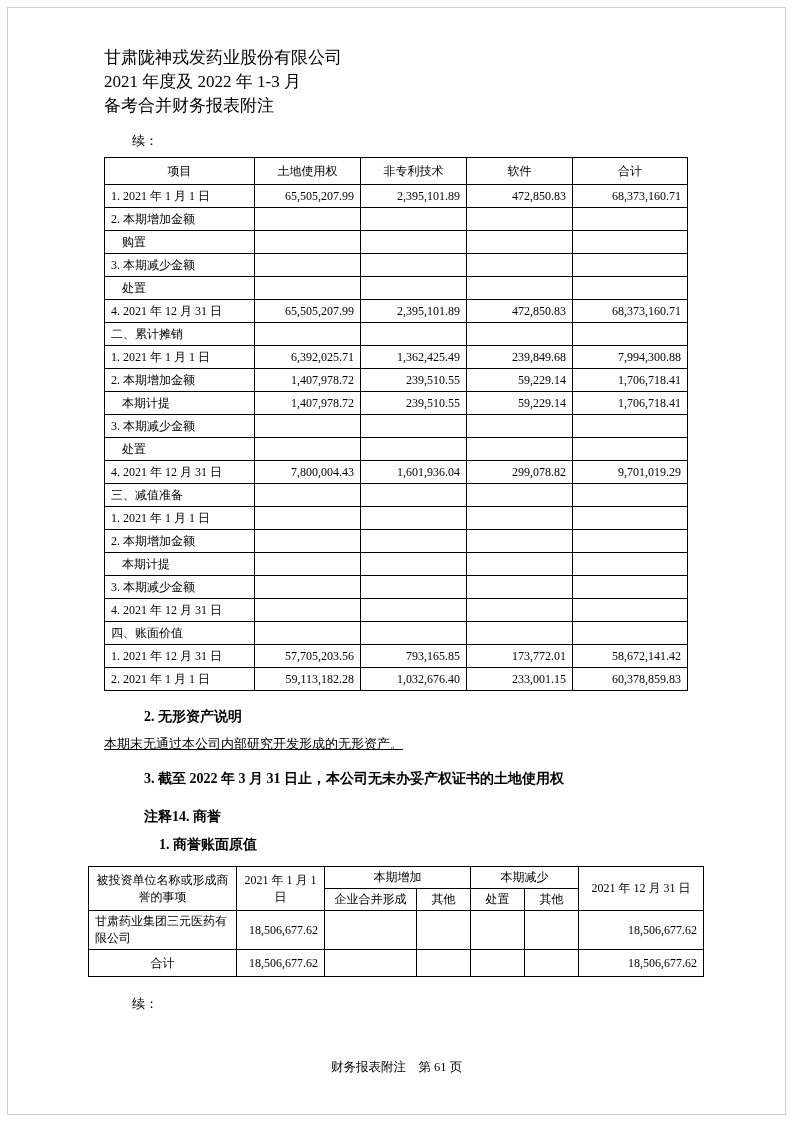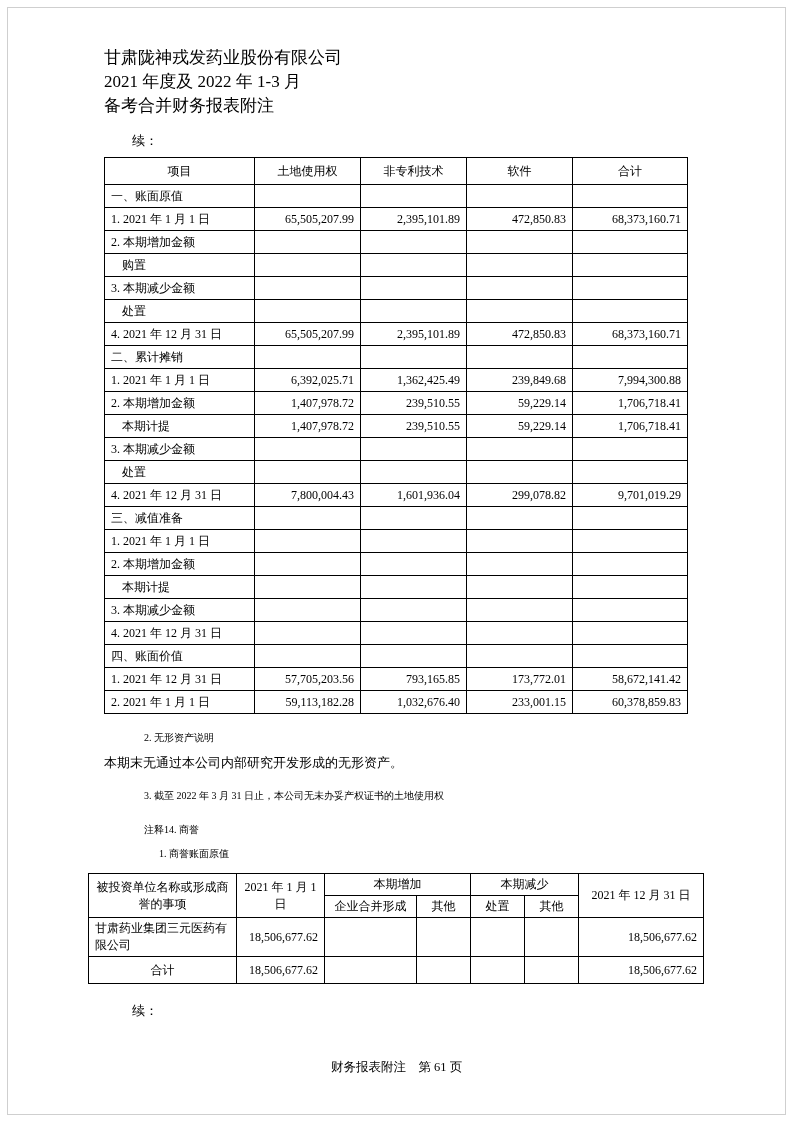--- a/index.html
+++ b/index.html
@@ -36,22 +36,22 @@
     vertical-align: middle;
     overflow: hidden;
   }
   .tbl thead th { text-align: center; height: 27px; }
   .tbl tbody td { height: 23px; }
   .tbl td.label { text-align: left; }
   .tbl td.indent { padding-left: 17px; }
   .tbl td.num { text-align: right; }
   .tbl td.center { text-align: center; }
 
-  .note-h { font-weight: normal; font-size: 10px; margin: 17px 0 0 40px; }
-  .note-p { font-size: 13px; margin: 9px 0 0 0; }
+  .note-h { font-weight: bold; font-size: 14px; margin: 17px 0 0 40px; }
+  .note-p { font-size: 13px; margin: 9px 0 0 0; text-decoration: underline; }
   .note-h.note14 { margin-top: 20px; }
   .note-h.sub { margin: 10px 0 0 55px; }
 
   table.goodwill {
     margin-left: -16px;
     width: calc(100% + 32px);
     margin-top: 12px;
   }
   table.goodwill thead th { height: 22px; }
   table.goodwill tbody td { height: 27px; }
@@ -89,27 +89,20 @@
     <thead>
       <tr>
         <th>项目</th>
         <th>土地使用权</th>
         <th>非专利技术</th>
         <th>软件</th>
         <th>合计</th>
       </tr>
     </thead>
     <tbody>
-        <tr>
-          <td class="label">一、账面原值</td>
-          <td class="num"></td>
-          <td class="num"></td>
-          <td class="num"></td>
-          <td class="num"></td>
-        </tr>
         <tr>
           <td class="label">1. 2021 年 1 月 1 日</td>
           <td class="num">65,505,207.99</td>
           <td class="num">2,395,101.89</td>
           <td class="num">472,850.83</td>
           <td class="num">68,373,160.71</td>
         </tr>
         <tr>
           <td class="label">2. 本期增加金额</td>
           <td class="num"></td>

